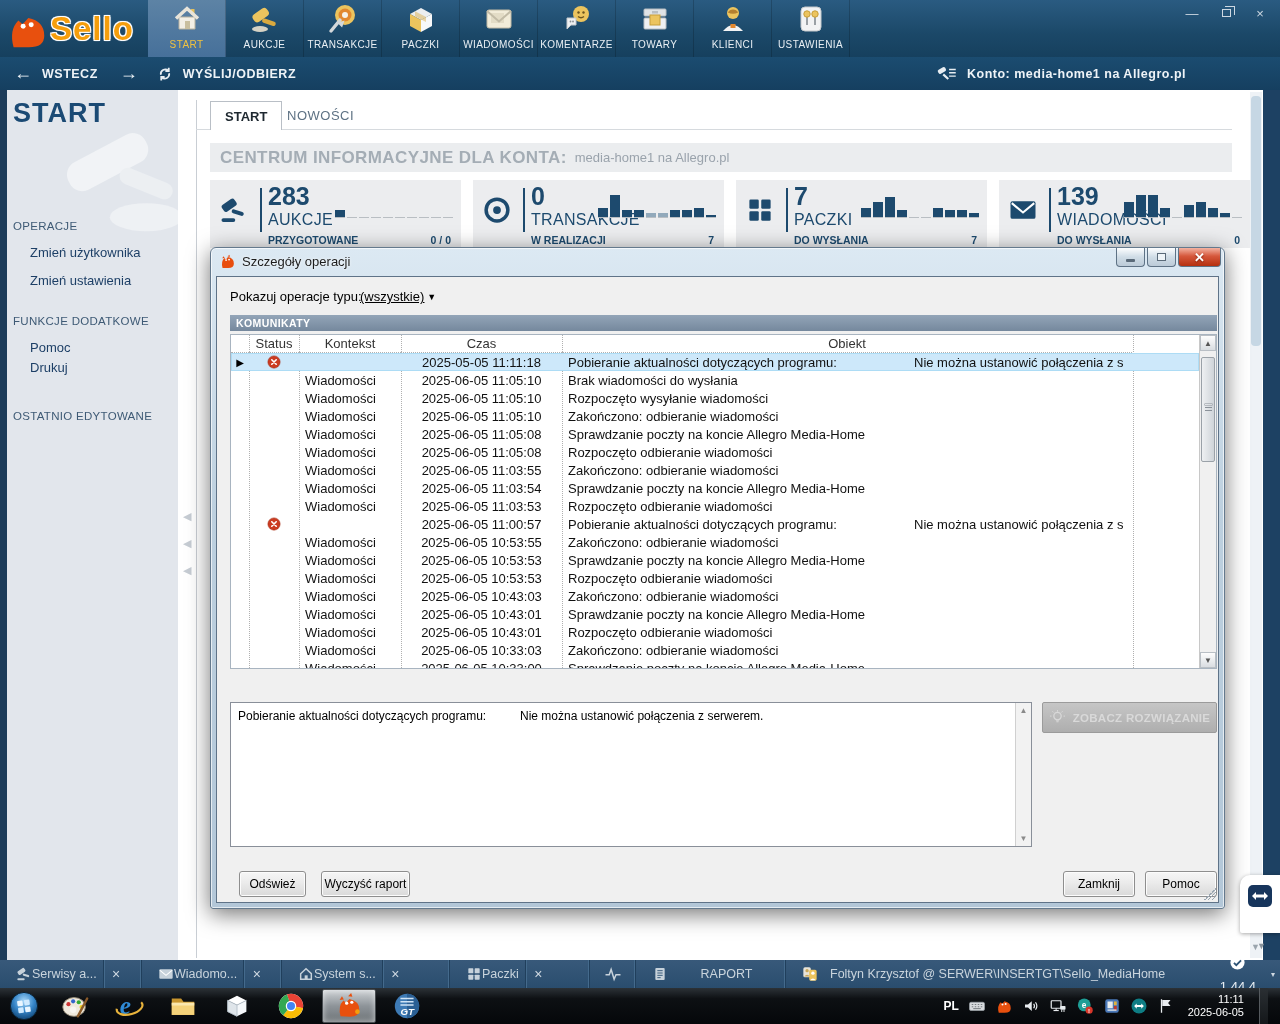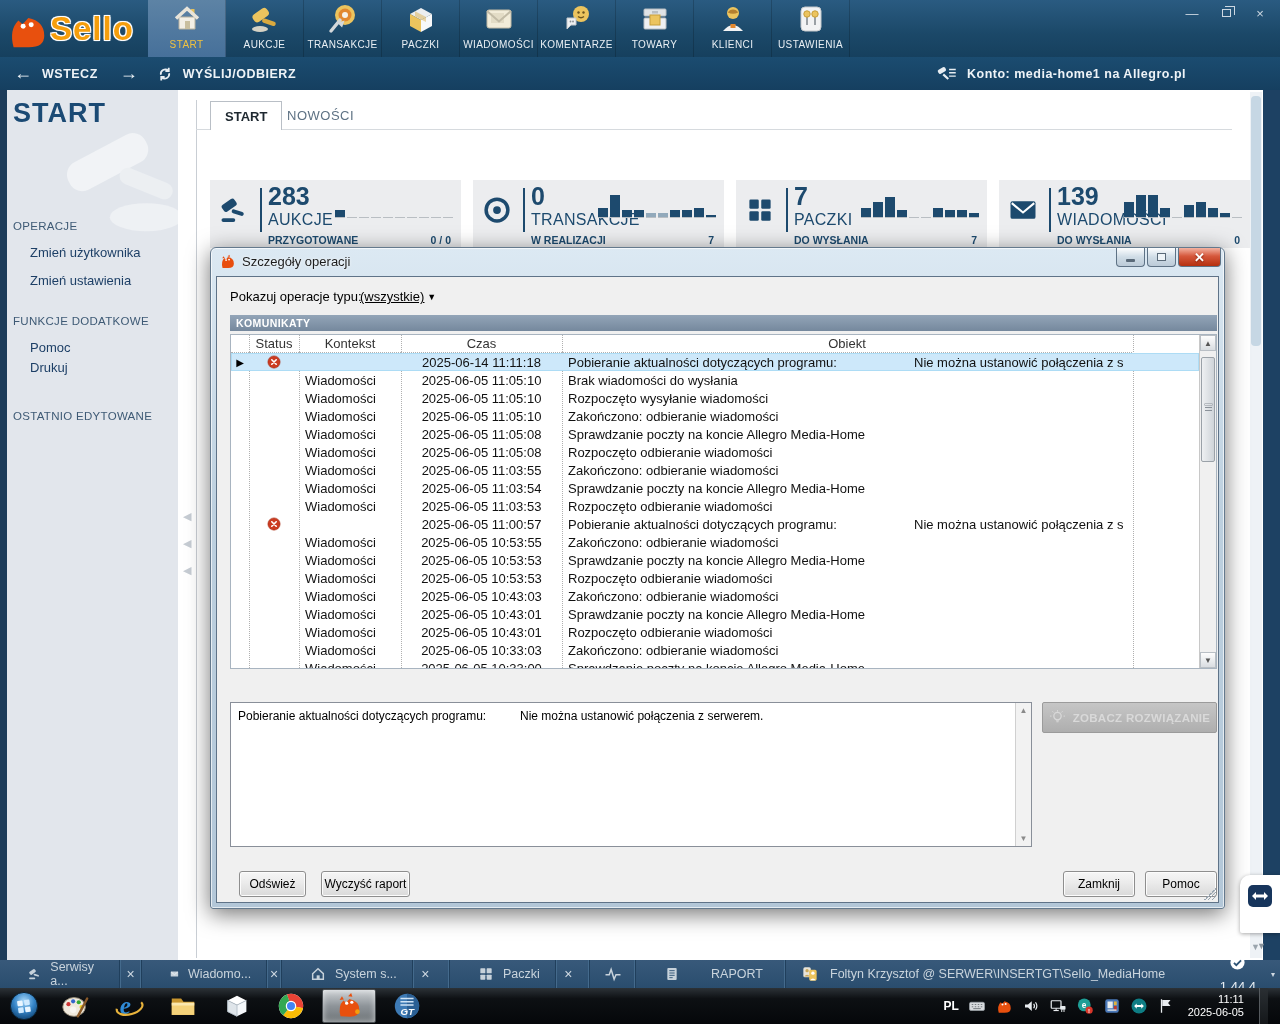--- a/index.html
+++ b/index.html
@@ -132,21 +132,21 @@
   .wbtn{position:absolute;top:594px;height:26px;background:linear-gradient(#f6f6f6,#ebebeb 45%,#d9d9d9);
     border:1px solid #8e8e8e;border-radius:3px;font-size:12px;color:#000;display:flex;
     align-items:center;justify-content:center;cursor:pointer;box-shadow:inset 0 0 0 1px #fcfcfc;
     font-family:"Liberation Sans",sans-serif;}
   .grip{position:absolute;right:2px;bottom:2px;width:12px;height:12px;
     background:linear-gradient(135deg,transparent 50%,#9aa6b2 50%,#9aa6b2 55%,transparent 55%,transparent 65%,#9aa6b2 65%,#9aa6b2 70%,transparent 70%,transparent 80%,#9aa6b2 80%,#9aa6b2 85%,transparent 85%);}
 
   
   #statusbar{position:absolute;left:0;top:960px;width:1280px;height:28px;
     background:linear-gradient(#38597a,#2a4d6e);display:flex;align-items:center;color:#c9d4dd;font-size:12.5px;}
-  .sb-tab{height:28px;display:flex;align-items:center;gap:9px;padding:0 0 0 28px;flex:none;
+  .sb-tab{height:28px;display:flex;align-items:center;padding:0 0 0 16px;flex:none;
     border-right:1px solid #203f5c;box-shadow:inset -1px 0 0 #446a8c;cursor:pointer;}
   .sb-tab .ic{width:16px;height:16px;color:#c7d2db;}
   .sb-x{margin-left:6px;width:26px;height:28px;display:flex;align-items:center;justify-content:center;
     border-left:1px solid #203f5c;box-shadow:inset 1px 0 0 #446a8c;color:#cfd9e2;font-size:14px;cursor:pointer;}
   .sb-ic{width:46px;height:28px;display:flex;align-items:center;justify-content:center;flex:none;
     border-right:1px solid #203f5c;box-shadow:inset -1px 0 0 #446a8c;}
   .sb-ic .ic{width:18px;height:18px;color:#c7d2db;}
   .sb-user{display:flex;align-items:center;gap:10px;margin-left:14px;white-space:nowrap;}
   .sb-user .ic{width:20px;height:20px;}
   .sb-version{position:absolute;right:24px;display:flex;align-items:center;gap:8px;font-size:13px;color:#e8eef3;flex-direction:column;}
@@ -344,20 +344,24 @@
         <div class="side-item" style="top:270px;">Drukuj</div>
         <div class="side-sec" style="top:320px;">OSTATNIO EDYTOWANE</div>
       </div>
   </aside>
 
   <main id="main">
     <div class="frame-line"></div>
     <div class="tabs-base"></div>
     <div class="tab active">START</div>
     <div class="tab inactive">NOWOŚCI</div>
+    <div class="info-header">
+      <span class="t1">CENTRUM INFORMACYJNE DLA KONTA:</span>
+      <span class="t2">media-home1 na Allegro.pl</span>
+    </div>
     <div id="cards">
         <div class="card">
     <span class="ic" style="">
             <svg viewBox="0 0 24 24">
               <rect x="2" y="5" width="12" height="6.5" rx="2" fill="currentColor" transform="rotate(-35 8 8)"></rect>
               <rect x="10" y="12.5" width="10" height="3.2" rx="1.6" fill="currentColor" transform="rotate(18 15 14)"></rect>
               <rect x="2" y="18.5" width="11" height="3" rx="1.5" fill="currentColor"></rect>
             </svg>
           </span>
     <span class="vline"></span>
@@ -522,21 +526,21 @@
     <span class="mk">▶</span>
     <span class="st">
                 <span class="ic" style="">
                   <svg viewBox="0 0 24 24">
                     <circle cx="12" cy="12" r="10.5" fill="#cb3b21" stroke="#a52e18"></circle>
                     <path d="M8.2 8.2 L15.8 15.8 M15.8 8.2 L8.2 15.8" stroke="#fff" stroke-width="2.8" stroke-linecap="round"></path>
                   </svg>
                 </span>
               </span>
     <span class="kx"></span>
-    <span class="cz">2025-06-14 11:11:18</span>
+    <span class="cz">2025-05-05 11:11:18</span>
     <span class="op">Pobieranie aktualności dotyczących programu:<span class="op2">Nie można ustanowić połączenia z s</span></span>
     <span></span>
   </div>
             <div class="lrow">
     <span class="mk"></span>
     <span class="st"></span>
     <span class="kx">Wiadomości</span>
     <span class="cz">2025-06-05 11:05:10</span>
     <span class="op">Brak wiadomości do wysłania</span>
     <span></span>

